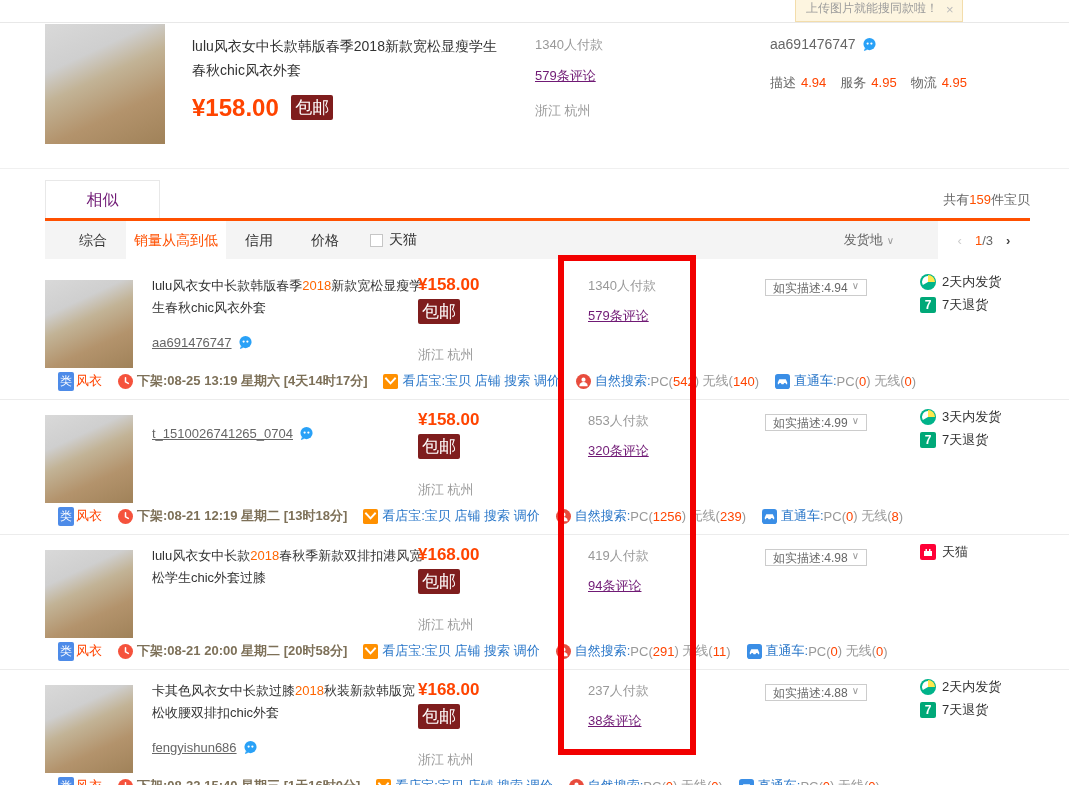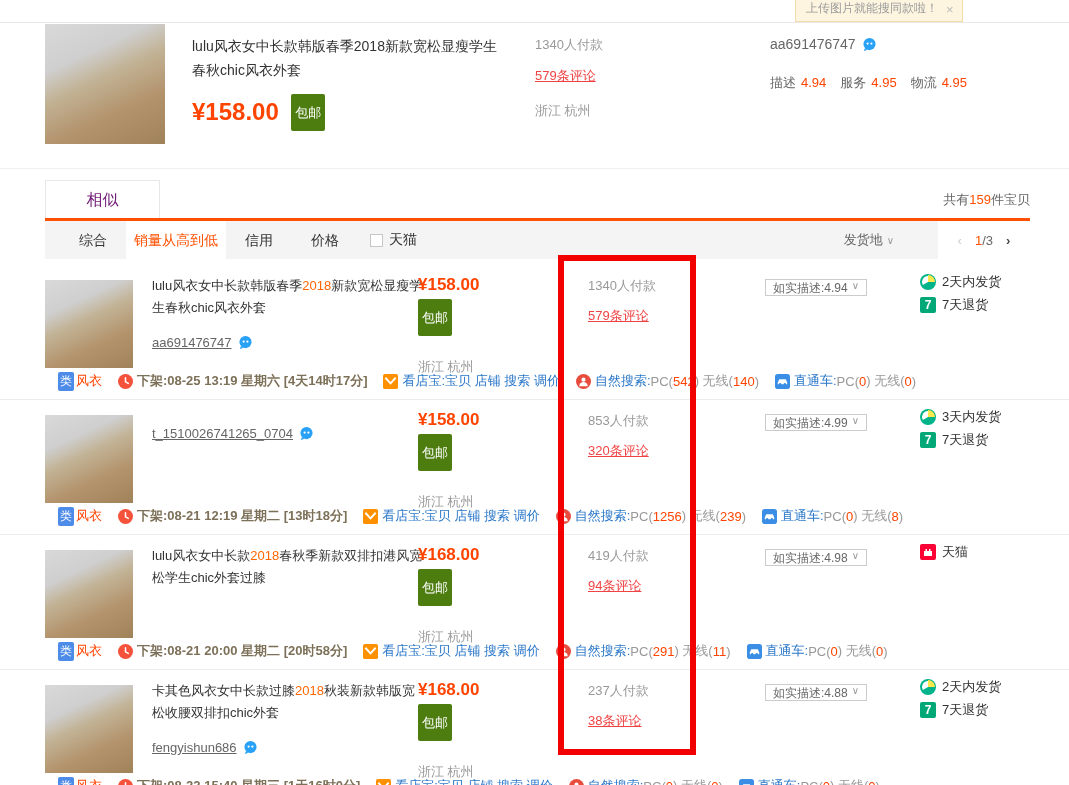--- a/index.html
+++ b/index.html
@@ -10,26 +10,26 @@
   .topline { position:absolute; left:0; top:22px; width:1069px; height:1px; background:#e8e8e8; }
   .hdr-sep  { position:absolute; left:0; top:168px; width:1069px; height:1px; background:#f0f0f0; }
 
   
   .thumb { background:linear-gradient(155deg,#d9d9d9 0%,#cfcfcf 28%,#c2b396 45%,#b3936c 70%,#a08259 100%); }
   #hdr-img { position:absolute; left:45px; top:24px; width:120px; height:120px; }
   #hdr-title { position:absolute; left:192px; top:34px; width:312px; font-size:14px; line-height:24px; color:#333; }
   #hdr-priceline { position:absolute; left:192px; top:94px; }
   .price { color:#ff4400; font-weight:bold; }
   #hdr-priceline .price { font-size:24px; }
-  .baoyou { display:inline-block; background:#4d7c0f; color:#fff; font-size:13px; line-height:17px;
-    padding:10px 4px; border-radius:2px; vertical-align:3px; }
+  .baoyou { display:inline-block; background:#7f1d1d; color:#fff; font-size:17px; line-height:17px;
+    padding:4px 4px; border-radius:2px; vertical-align:3px; }
   #hdr-mid { position:absolute; left:535px; top:36px; font-size:13px; color:#999; }
   #hdr-mid .cmts { display:inline-block; margin-top:13px; }
   #hdr-mid .loc { margin-top:17px; }
-  .cmts { color:#ef4444; text-decoration:underline; cursor:pointer; }
+  .cmts { color:#701a75; text-decoration:underline; cursor:pointer; }
   #hdr-right { position:absolute; left:770px; top:36px; font-size:14px; color:#666; }
   #hdr-ratings { margin-top:22px; font-size:13px; color:#666; }
   #hdr-ratings b { color:#ff4400; font-weight:normal; margin:16px 14px 0 5px; }
   #hdr-ratings b:last-child { margin-right:0; }
 
   .ww { display:inline-block; width:15px; height:15px; vertical-align:-3px; margin-left:6px; }
 
   
   #tooltip { position:absolute; left:795px; top:-13px; width:168px; height:35px;
     background:#fdf5e0; border:1px solid #f3ddab; font-size:12px; color:#9c9c9c;

